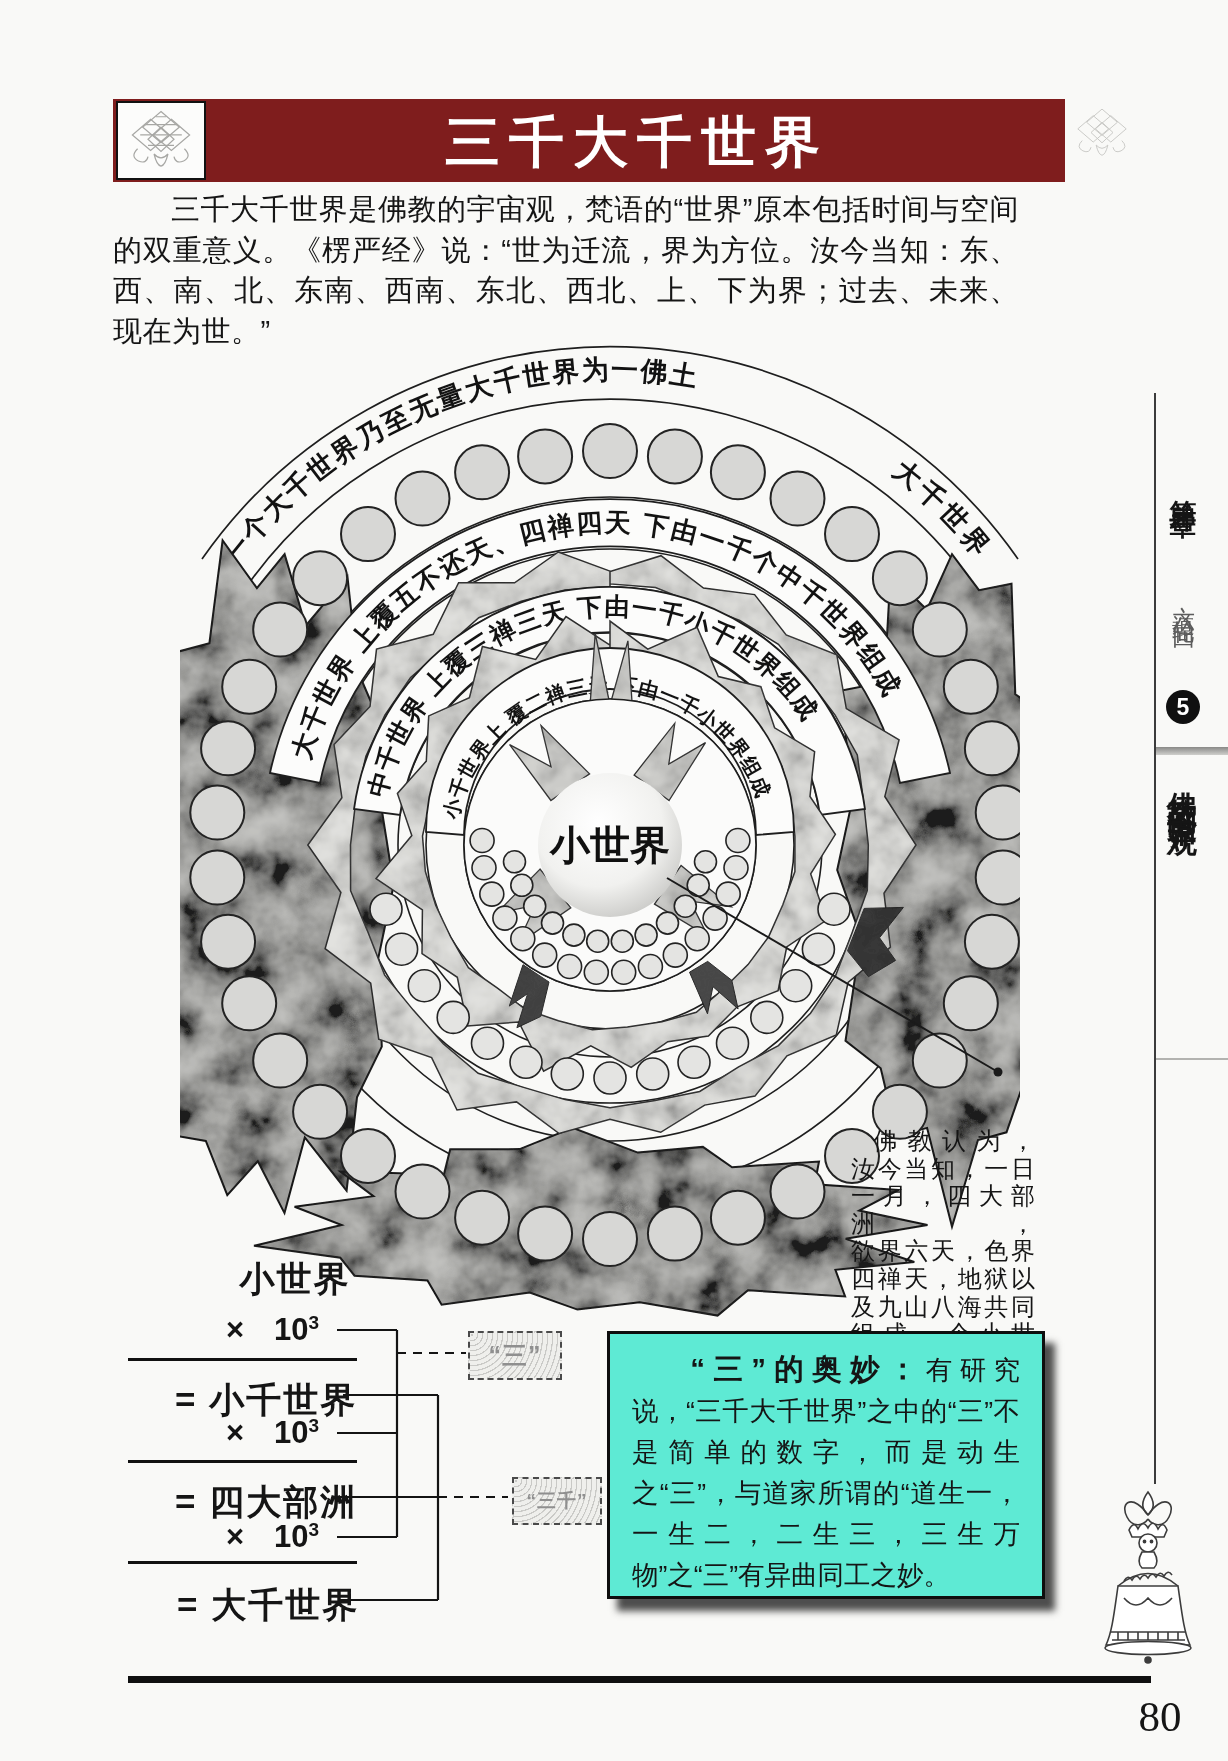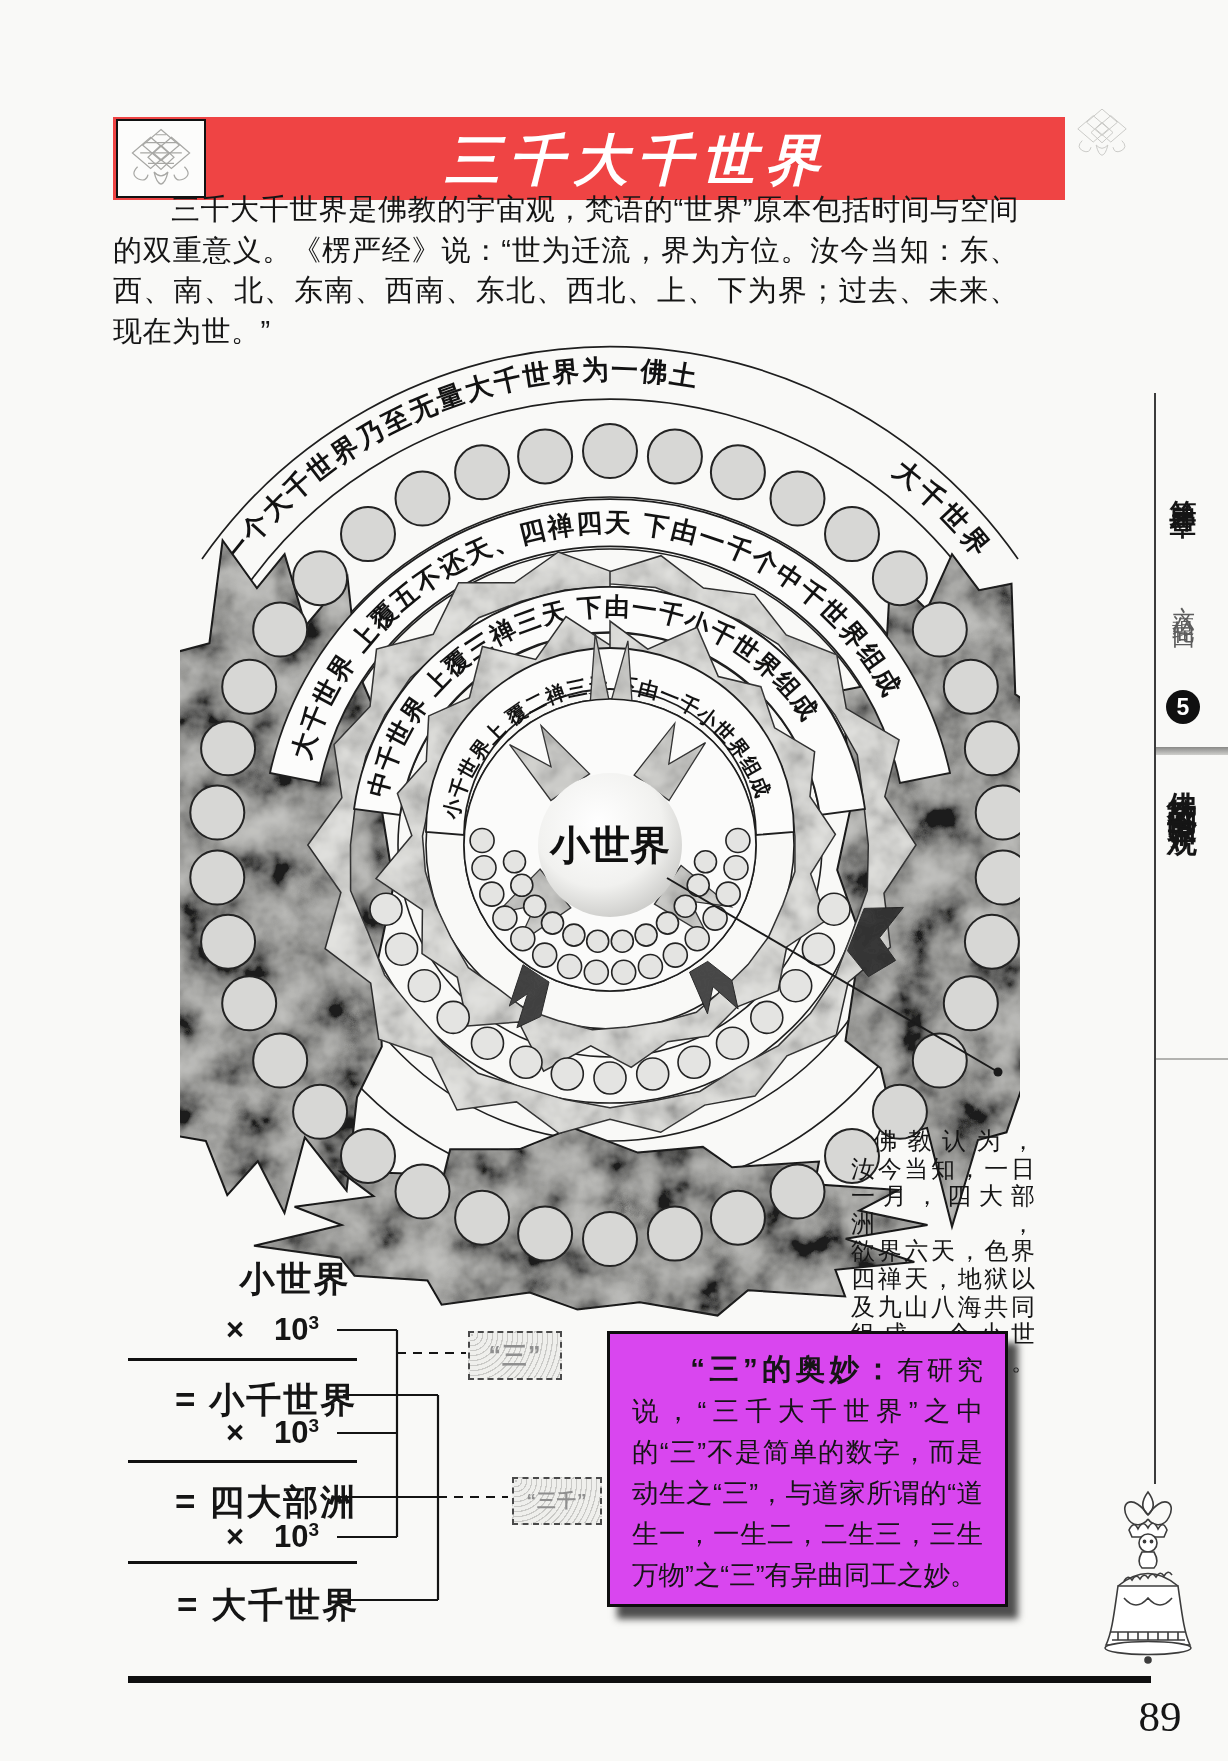--- a/index.html
+++ b/index.html
@@ -1,19 +1,19 @@
 <!DOCTYPE html>
 <html><head>
 <meta charset="utf-8">
 <style>
   html,body{margin:0;padding:0;background:#dddddb;}
   #page{position:relative;width:1228px;height:1761px;background:#f9f9f7;overflow:hidden;
         font-family:"Liberation Sans",sans-serif;color:#151515;}
   
-  #header-bar{position:absolute;left:113px;top:117px;width:952px;height:83px;background:#ef4444;z-index:2;font-style:italic;}
+  #header-bar{position:absolute;left:113px;top:99px;width:952px;height:83px;background:#7f1d1d;z-index:2;}
   #ornament-left{position:absolute;left:3px;top:2px;width:90px;height:79px;background:#fcfcfb;
         border:2px solid #111;box-sizing:border-box;display:flex;align-items:center;justify-content:center;}
   #page-title{position:absolute;left:96px;right:0;top:0;height:83px;line-height:86px;text-align:center;
         color:#ffffff;font-size:55px;font-weight:900;letter-spacing:9px;}
   #ornament-right{position:absolute;left:1069px;top:104px;width:66px;height:64px;z-index:2;}
   
   #intro{position:absolute;left:113px;top:189px;width:906px;font-size:29px;line-height:40.5px;
         text-align:justify;letter-spacing:0.5px;z-index:2;}
   #intro p{margin:0;text-indent:2em;}
   
@@ -37,22 +37,22 @@
   .f-mul{position:absolute;font-weight:700;font-size:31px;z-index:2;white-space:nowrap;}
   .f-mul .gap{display:inline-block;width:30px;}
   .f-mul sup{font-size:19px;vertical-align:super;}
   .f-rule{position:absolute;left:128px;width:229px;height:3px;background:#111;z-index:2;}
   #formula-connectors{position:absolute;left:300px;top:1320px;width:330px;height:300px;z-index:2;}
   .dashed-box{position:absolute;border:2.5px dashed #4a4a4a;z-index:2;color:#8f8f8f;font-weight:700;
         display:flex;align-items:center;justify-content:center;letter-spacing:1px;
         background-color:#efefec;
         background-image:repeating-radial-gradient(circle at 2px 2px,#c9c9c6 0 1px,transparent 1.4px 5px);}
   
-  #info-box{position:absolute;left:607px;top:1331px;width:401px;box-sizing:border-box;
-        border:3.5px solid #0e0e0e;background:#d946ef;padding:14px 22px 8px 22px;
+  #info-box{position:absolute;left:607px;top:1331px;width:438px;box-sizing:border-box;
+        border:3.5px solid #0e0e0e;background:#5eead4;padding:14px 22px 0 22px;
         box-shadow:10px 12px 7px rgba(35,35,35,0.8);z-index:3;}
   #info-box p{margin:0;font-size:26.5px;line-height:41px;text-align:justify;text-indent:2.2em;}
   #info-box .ib-title{font-weight:900;font-size:29.5px;letter-spacing:1px;}
   
   #sidebar-rule{position:absolute;left:1154px;top:393px;width:2px;height:1091px;background:#3c3c3c;z-index:2;}
   .v-text{writing-mode:vertical-rl;text-orientation:upright;position:absolute;z-index:2;}
   #sidebar-chapter{left:1165px;top:478px;font-size:27px;font-weight:900;letter-spacing:5px;}
   #sidebar-section{left:1169px;top:588px;font-size:23px;font-weight:500;color:#5c5c5c;letter-spacing:7px;}
   #sidebar-badge{position:absolute;left:1166px;top:690px;width:34px;height:34px;border-radius:50%;
         background:#101010;color:#fff;font-size:23px;font-weight:800;text-align:center;line-height:35px;z-index:2;}
@@ -366,15 +366,15 @@
       <path d="M22,98 C18,126 16,144 10,157 L94,157 C88,144 86,126 82,98 Z"></path>
       <path d="M28,110 Q40,124 52,110 Q64,124 76,110" fill="none"></path>
       <path d="M14,144 H90 M16,152 H89" fill="none"></path>
       <path d="M22,144 V152 M32,144 V152 M42,144 V152 M52,144 V152 M62,144 V152 M72,144 V152 M82,144 V152" fill="none"></path>
       <ellipse cx="52" cy="160" rx="43" ry="6.5"></ellipse>
       <circle cx="52" cy="172" r="3" fill="#3c3c3c"></circle>
     </g>
   </svg>
 
   <div id="footer-rule"></div>
-  <div id="page-number">89</div>
+  <div id="page-number">80</div>
 
 </div>
 
 </body></html>

